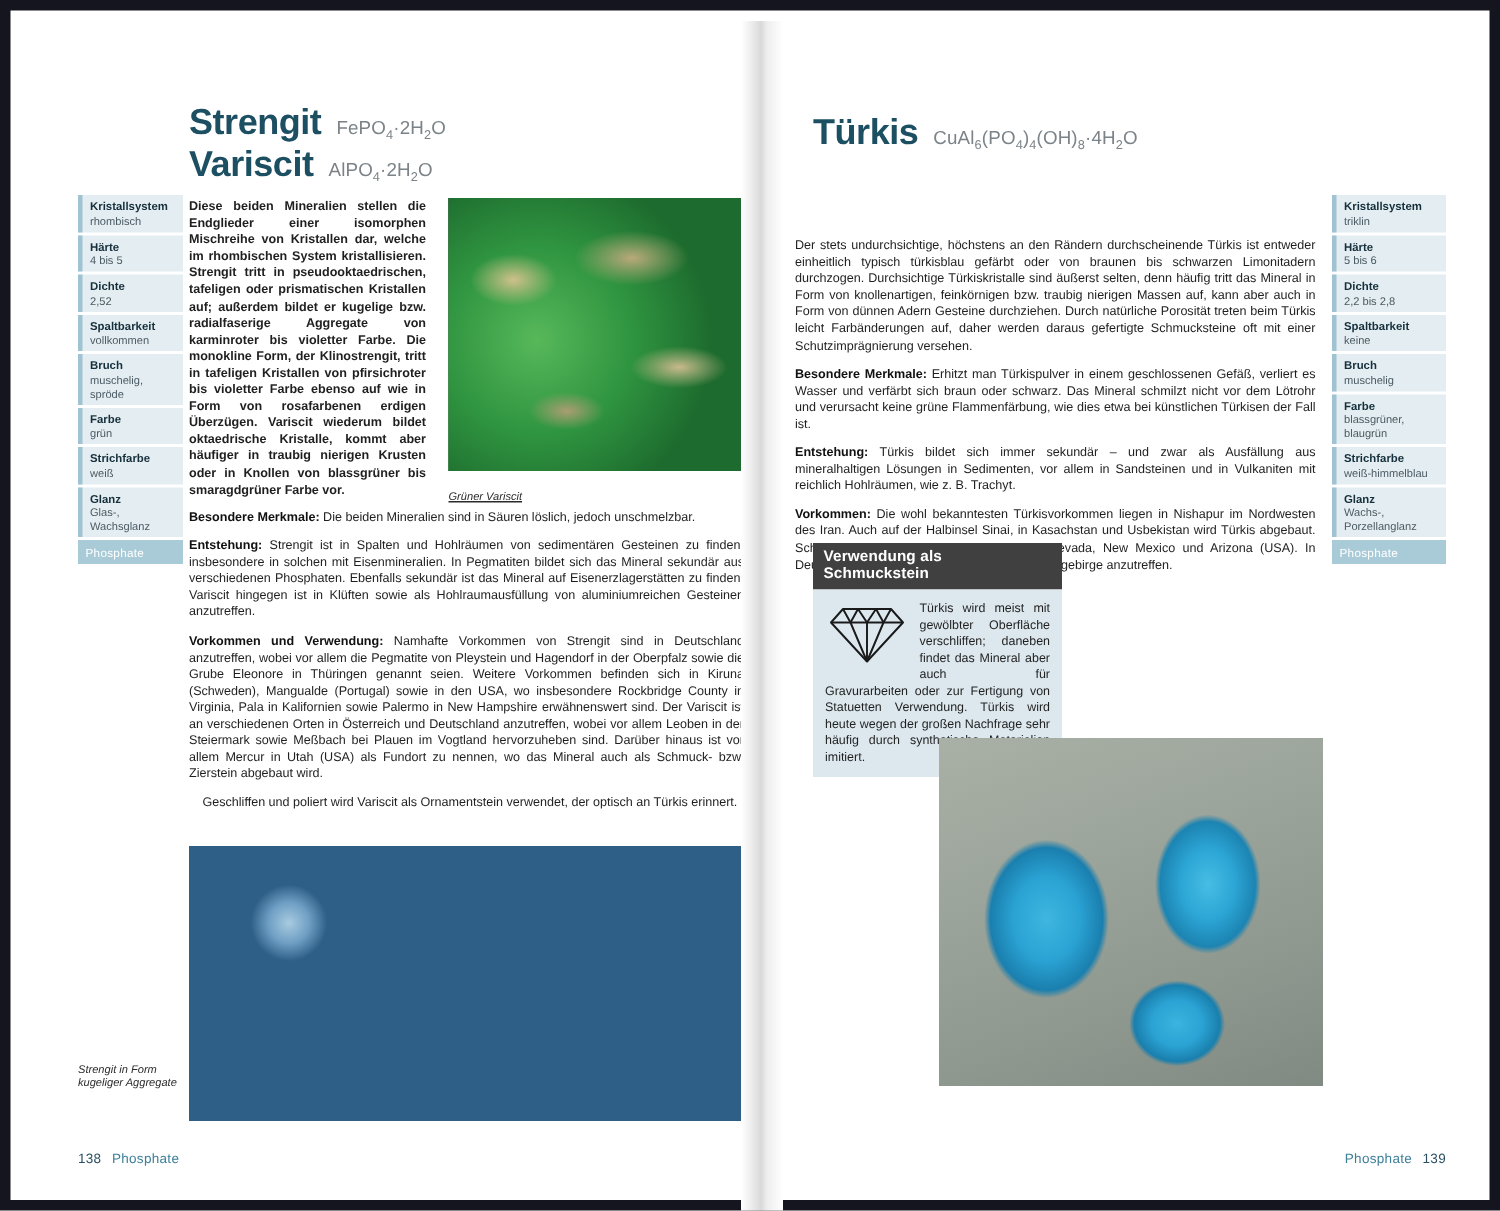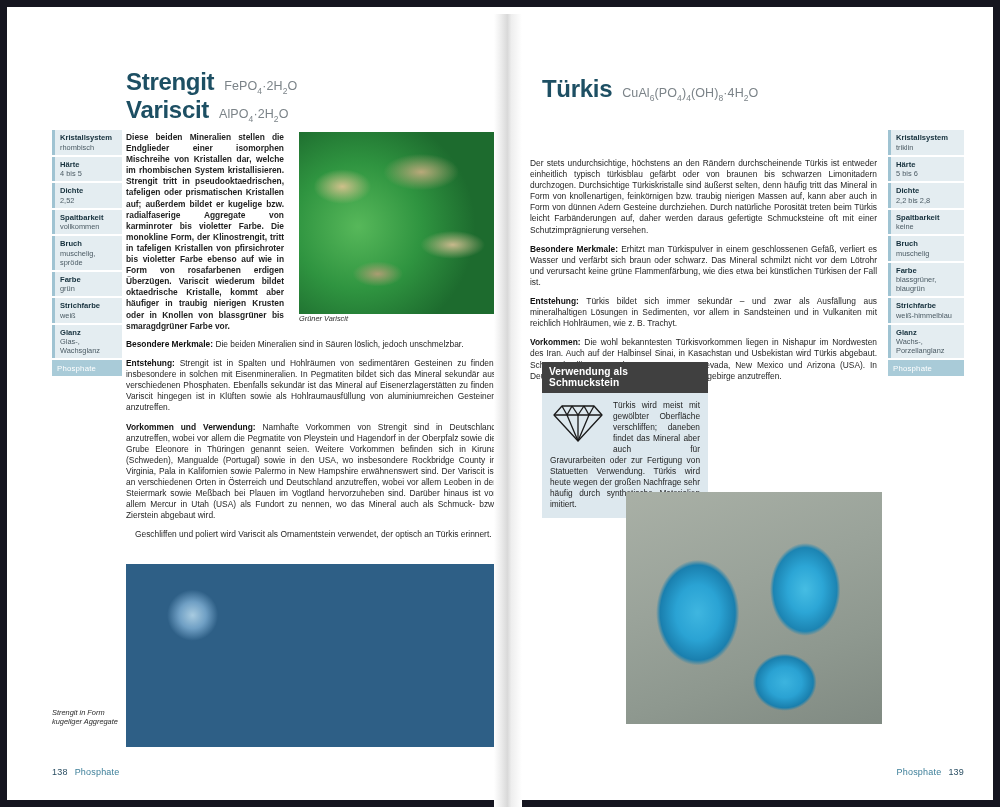--- a/index.html
+++ b/index.html
@@ -164,21 +164,21 @@
       </div>
       <div class="prop-tab">Phosphate</div>
     </div>
 
     <div class="body-col" style="position:absolute;left:112px;top:118px;width:158px;font-weight:bold;">
       <p>Diese beiden Mineralien stellen die Endglieder einer isomorphen Mischreihe von Kristallen dar, welche im rhombischen System kristallisieren. Strengit tritt in pseudooktaedrischen, tafeligen oder prismatischen Kristallen auf; außerdem bildet er kugelige bzw. radialfaserige Aggregate von karminroter bis violetter Farbe. Die monokline Form, der Klinostrengit, tritt in tafeligen Kristallen von pfirsichroter bis violetter Farbe ebenso auf wie in Form von rosafarbenen erdigen Überzügen. Variscit wiederum bildet oktaedrische Kristalle, kommt aber häufiger in traubig nierigen Krusten oder in Knollen von blassgrüner bis smaragdgrüner Farbe vor.</p>
     </div>
 
     <div class="fig" style="left:285px;top:118px;">
       <div class="photo ph-variscit" style="width:197px;height:182px;"></div>
-      <div class="cap" style="width:197px;margin-top:0;">Grüner Variscit</div>
+      <div class="cap" style="width:197px;margin-top:12px;text-decoration:underline;">Grüner Variscit</div>
     </div>
 
     <div class="body-col" style="position:absolute;left:112px;top:325px;width:370px;">
       <p>
         <b>Besondere Merkmale:</b>
         <span>Die beiden Mineralien sind in Säuren löslich, jedoch unschmelzbar.</span>
       </p>
       <p>
         <b>Entstehung:</b>
         <span>Strengit ist in Spalten und Hohlräumen von sedimentären Gesteinen zu finden, insbesondere in solchen mit Eisenmineralien. In Pegmatiten bildet sich das Mineral sekundär aus verschiedenen Phosphaten. Ebenfalls sekundär ist das Mineral auf Eisenerzlagerstätten zu finden. Variscit hingegen ist in Klüften sowie als Hohlraumausfüllung von aluminiumreichen Gesteinen anzutreffen.</span>

